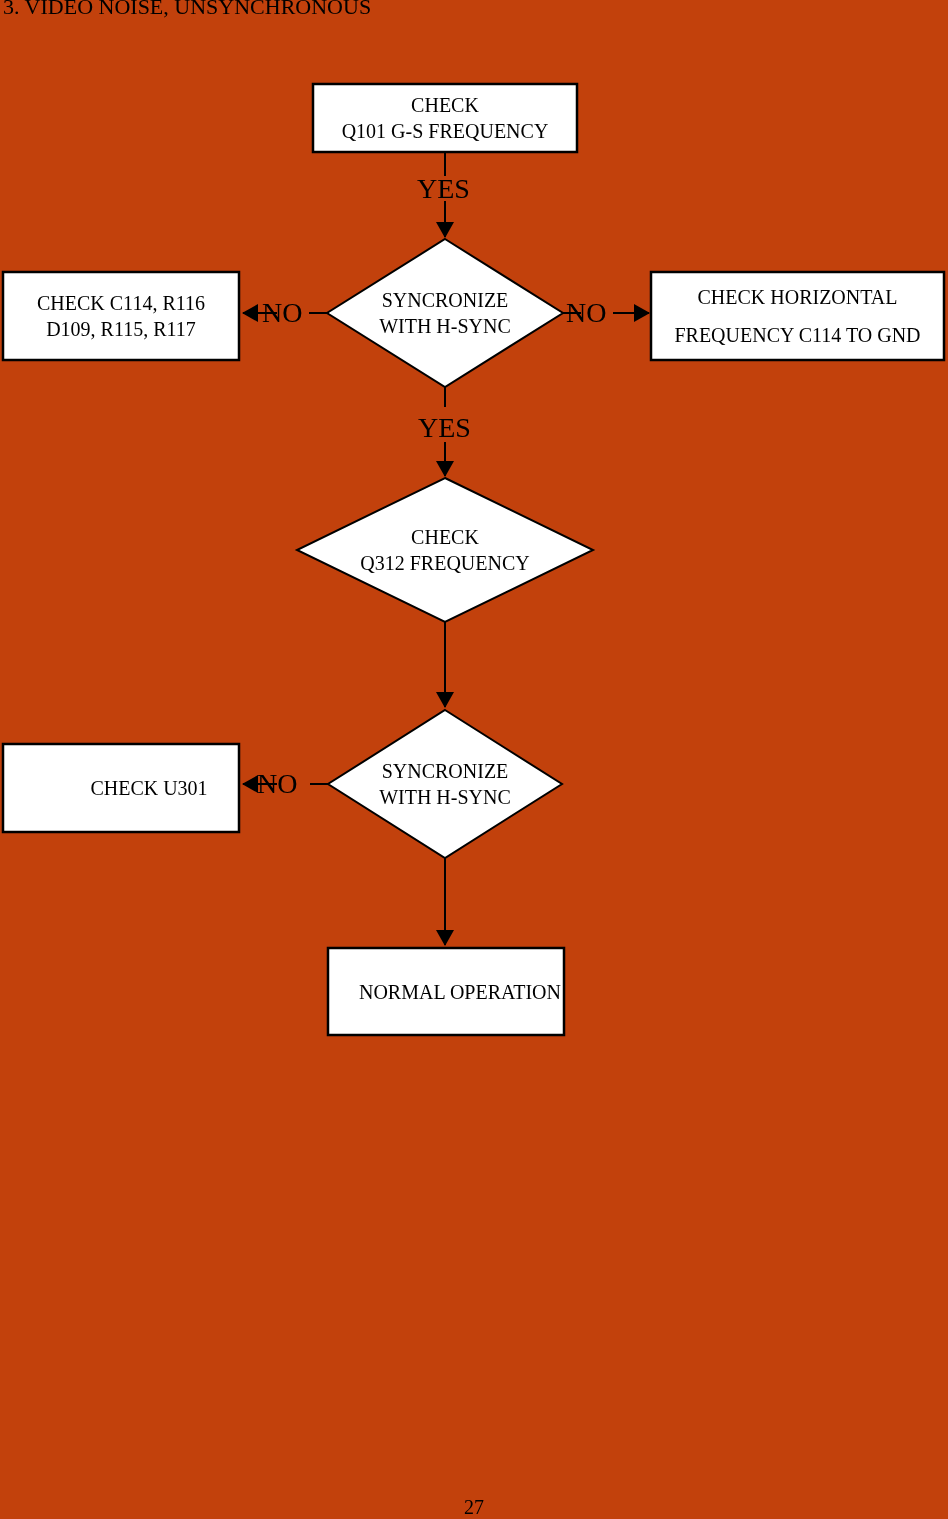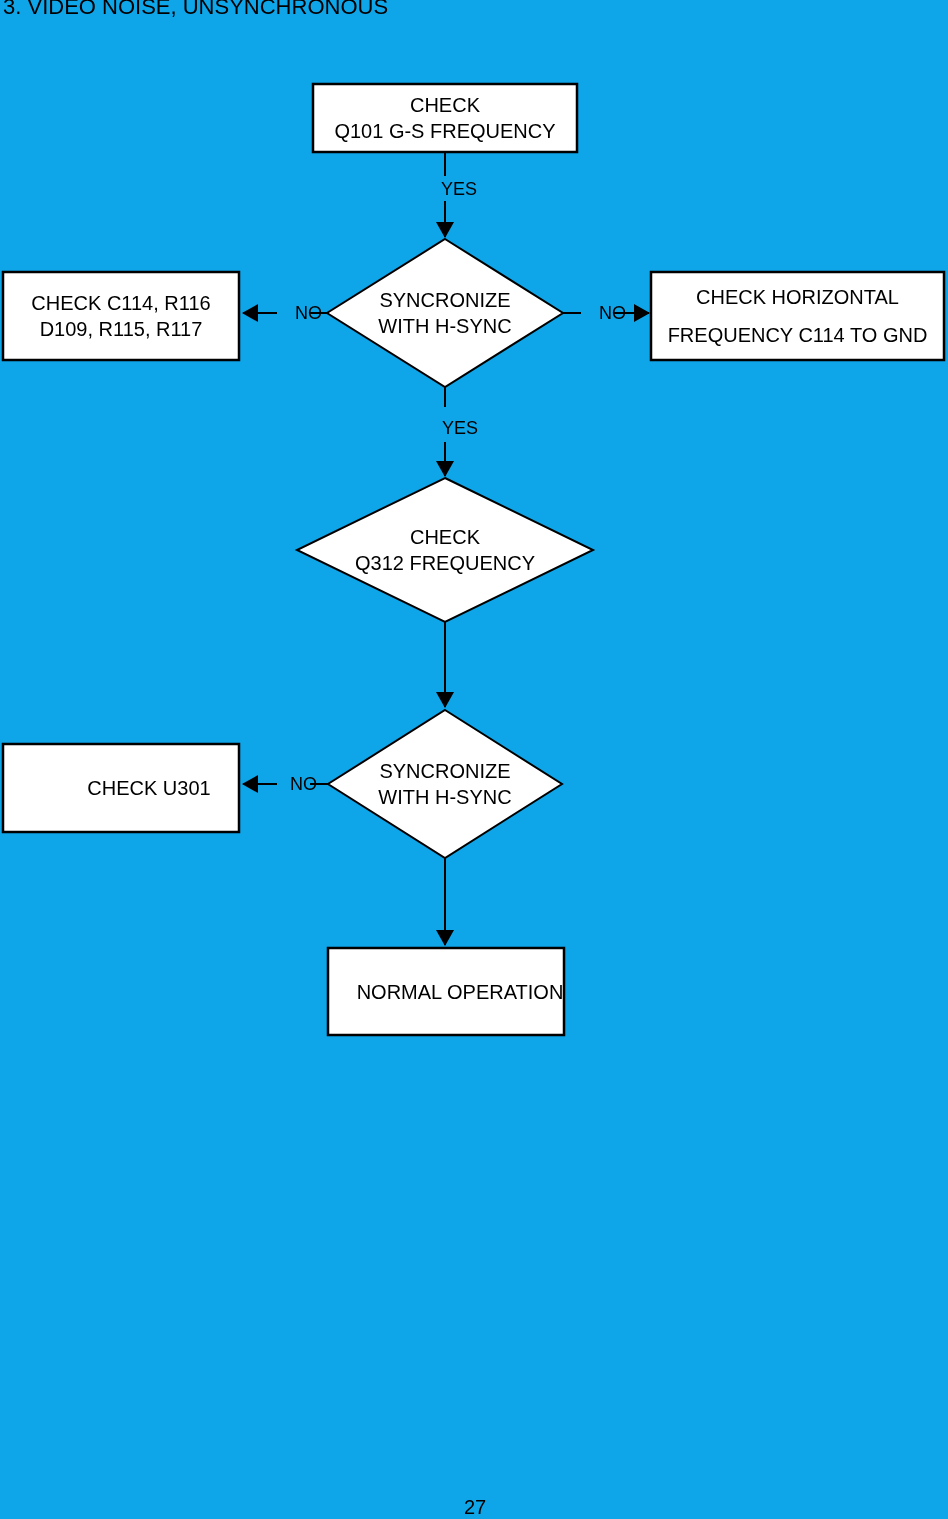--- a/index.html
+++ b/index.html
@@ -7,22 +7,22 @@
     padding: 0;
     width: 948px;
     height: 1519px;
     overflow: hidden;
     background: #ffffff;
   }
   .page {
     position: relative;
     width: 948px;
     height: 1519px;
-    background: #0ea5e9;
-    font-family: Liberation Sans, sans-serif;
+    background: #c2410c;
+    font-family: Liberation Serif, serif;
     color: #000000;
   }
   .title {
     position: absolute;
     left: 3px;
     top: -6px;
     font-size: 22px;
     line-height: 26px;
     white-space: nowrap;
   }
@@ -37,23 +37,23 @@
     flex-direction: column;
     align-items: center;
     justify-content: center;
     font-size: 20px;
     line-height: 26px;
     white-space: nowrap;
     text-align: center;
   }
   .edge-label {
     position: absolute;
-    font-size: 18px;
+    font-size: 28px;
     line-height: 20px;
-    text-align: right;
+    text-align: left;
     white-space: nowrap;
   }
   .pagenum {
     position: absolute;
     left: 464px;
     top: 1496px;
     width: 60px;
     font-size: 20px;
     line-height: 22px;
     text-align: left;

